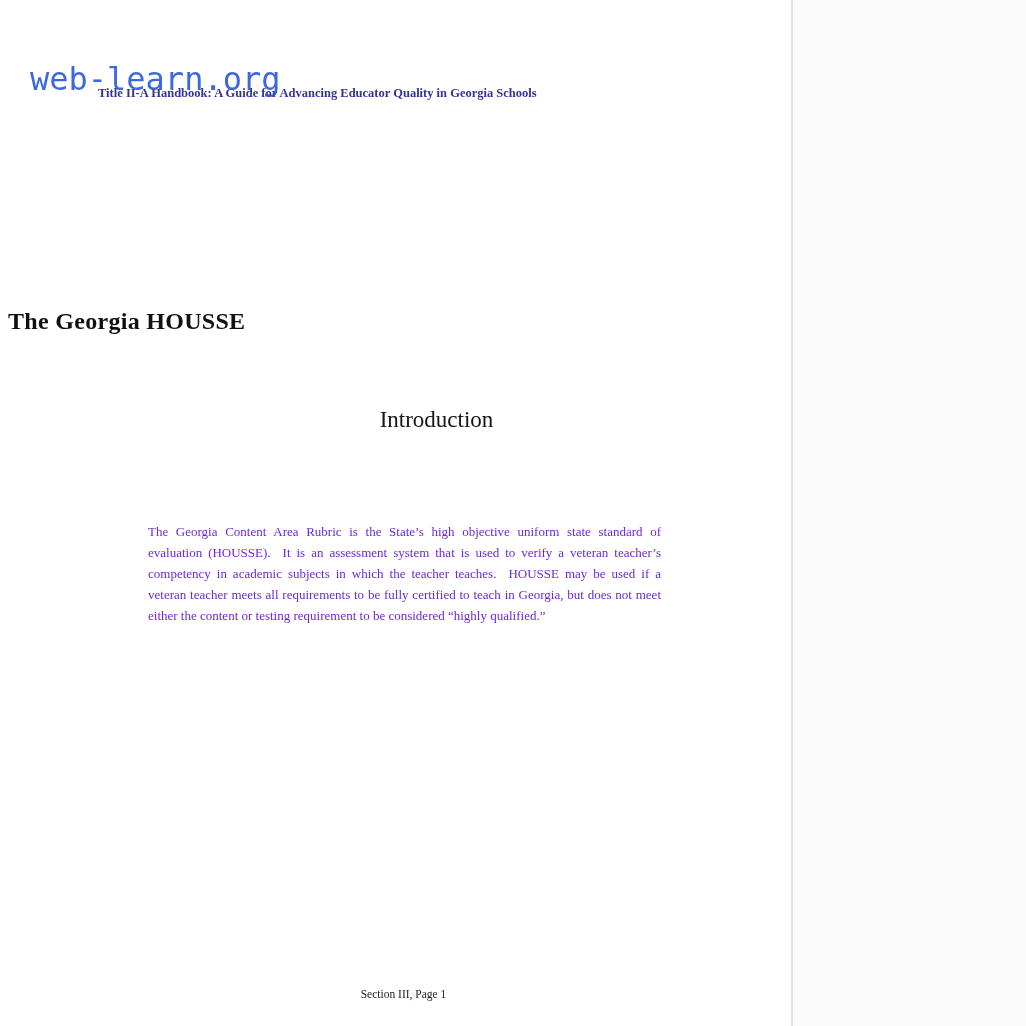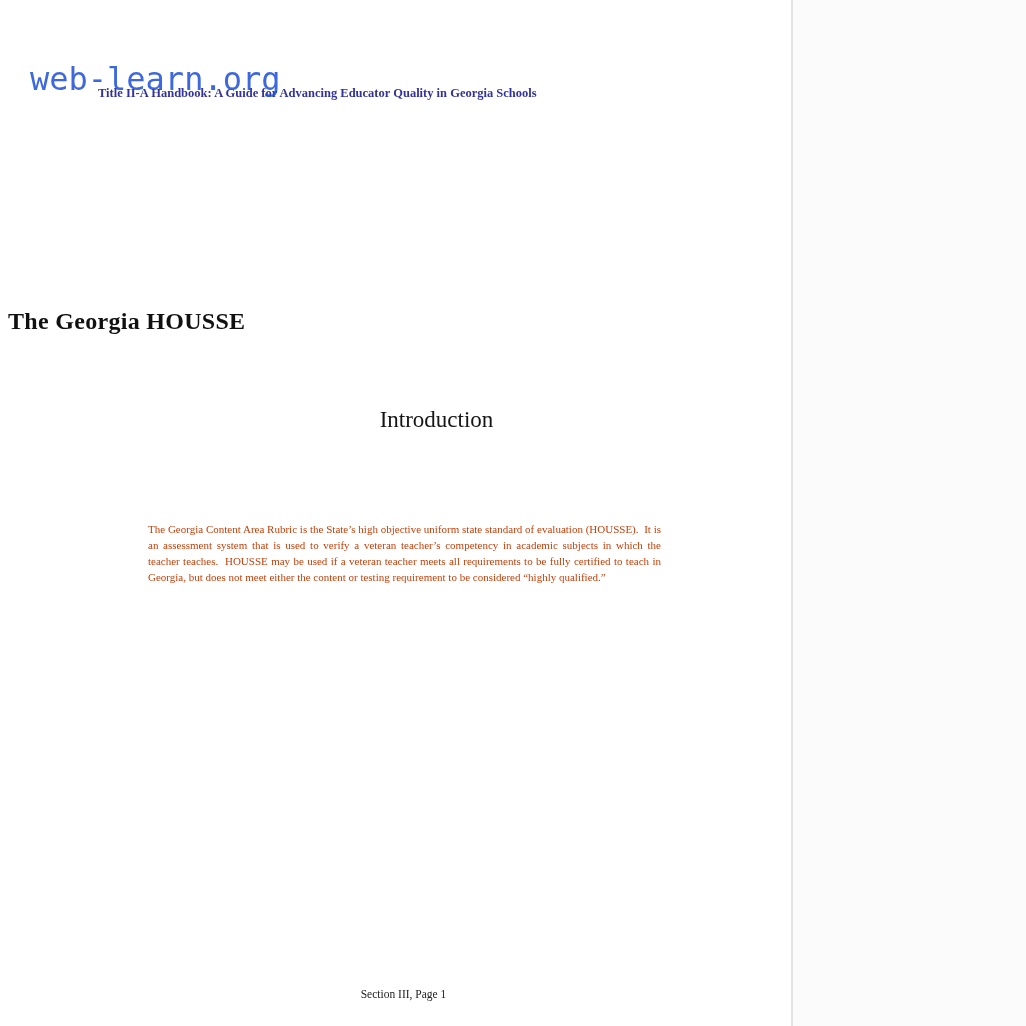--- a/index.html
+++ b/index.html
@@ -76,23 +76,23 @@
     width: 857px;
     text-align: center;
     font-size: 23px;
     font-weight: normal;
     color: #151515;
   }
   .doc-body {
     position: absolute;
     left: 140px; top: 482px;
     width: 513px;
-    font-size: 11px;
-    line-height: 16px;
-    color: #c2410c;
+    font-size: 13px;
+    line-height: 21px;
+    color: #6d28d9;
     text-align: justify;
   }
   .doc-body p { margin-bottom: 15px; }
   .doc-footer {
     position: absolute;
     left: 0; top: 949px;
     width: 791px;
     text-align: center;
     font-size: 11.5px;
     color: #222222;

